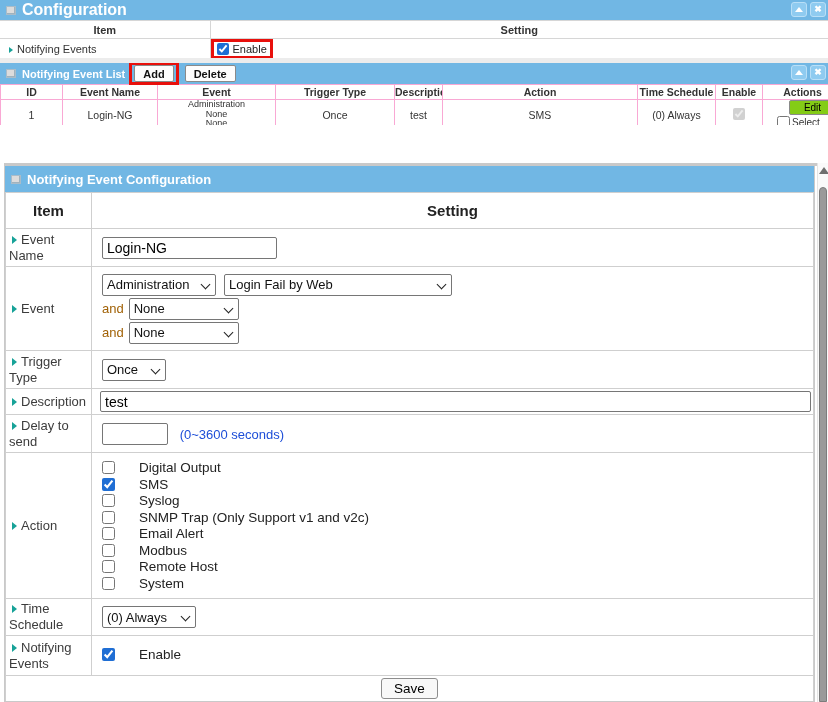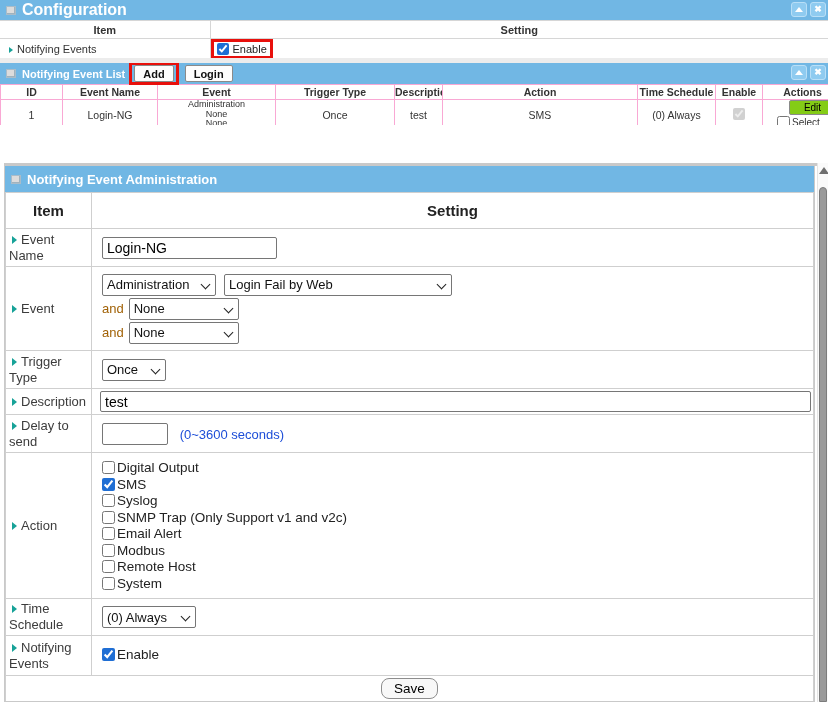--- a/index.html
+++ b/index.html
@@ -67,27 +67,27 @@
   input[type=text] { height:22px; border:1px solid #767676; border-radius:2px; font-family:inherit;
                      font-size:14px; padding:0 4px; background:#fff; }
   .sel { position:relative; display:inline-block; vertical-align:middle; }
   .sel select { appearance:none; -webkit-appearance:none; width:100%; height:22px; border:1px solid #767676;
                 border-radius:2px; background:#fff; font-family:inherit; font-size:13px; color:#111;
                 padding:0 20px 0 4px; }
   .sel::after { content:""; position:absolute; right:7px; top:7px; width:6px; height:6px;
                 border-right:1.6px solid #222; border-bottom:1.6px solid #222; transform:rotate(45deg);
                 pointer-events:none; }
   input[type=checkbox] { accent-color:#1f6ed4; width:13px; height:13px; }
-  .chk { display:inline-flex; align-items:center; gap:2px; font-size:13.5px; color:#222; }
+  .chk { display:inline-flex; align-items:center; gap:24px; font-size:13.5px; color:#222; }
   .ao { display:flex; height:16.5px; }
   .and-lbl { display:inline-block; font-size:13px; margin-right:5px; color:#a16207; }
   .ev-line { display:flex; align-items:center; margin:2px 0; }
   .hint { font-size:13px; margin-left:8px; color:#1d4ed8; }
   .save-cell { height:26px; text-align:center; }
-  .save-btn { background:#f8f8f8; border:1px solid #8d8d8d; border-radius:8px; font-family:inherit;
+  .save-btn { background:#f8f8f8; border:1px solid #8d8d8d; border-radius:3px; font-family:inherit;
               font-size:13.5px; padding:2px 12px; cursor:pointer; }
 
   
   #vscroll { position:absolute; left:817px; top:163px; width:11px; height:539px; background:#fafafa;
              border-left:1px solid #e4e4e4; }
   .sb-up { position:absolute; top:4px; left:1px; width:0; height:0; border-left:5px solid transparent;
            border-right:5px solid transparent; border-bottom:7px solid #6f6f6f; cursor:pointer; }
   .sb-thumb { position:absolute; top:24px; bottom:0; left:1px; width:8px; background:#9a9a9a;
               border:1px solid #7c7c7c; border-radius:4px 4px 0 0; cursor:pointer; }
 </style>
@@ -135,21 +135,21 @@
 </div>
 <div class="panel-gap"></div>
 
 <div id="panel-list">
   <div class="p-hdr">
     <span class="wicon"></span>
     <span class="ttl">Notifying Event List</span>
     <span class="redbox">
       <button class="lbtn">Add</button>
     </span>
-    <button class="lbtn">Login</button>
+    <button class="lbtn">Delete</button>
     <span class="hbtns">
       <button class="hbtn">
           <span class="tri-up"></span>
         </button>
       <button class="hbtn">
           <span class="x-glyph">✖</span>
         </button>
     </span>
   </div>
   <table class="list-table">
@@ -200,21 +200,21 @@
         </td>
       </tr>
     </tbody>
   </table>
 </div>
 
 <div class="top-strip"></div>
 <div id="panel-form">
   <div class="p-hdr">
     <span class="wicon"></span>
-    <span class="ttl">Notifying Event Administration</span>
+    <span class="ttl">Notifying Event Configuration</span>
   </div>
   <table class="form-table">
     <colgroup>
         <col style="width:86px">
         <col>
       </colgroup>
     <tbody>
         <tr>
       <td class="head-cell">Item</td>
       <td class="head-cell">Setting</td>

